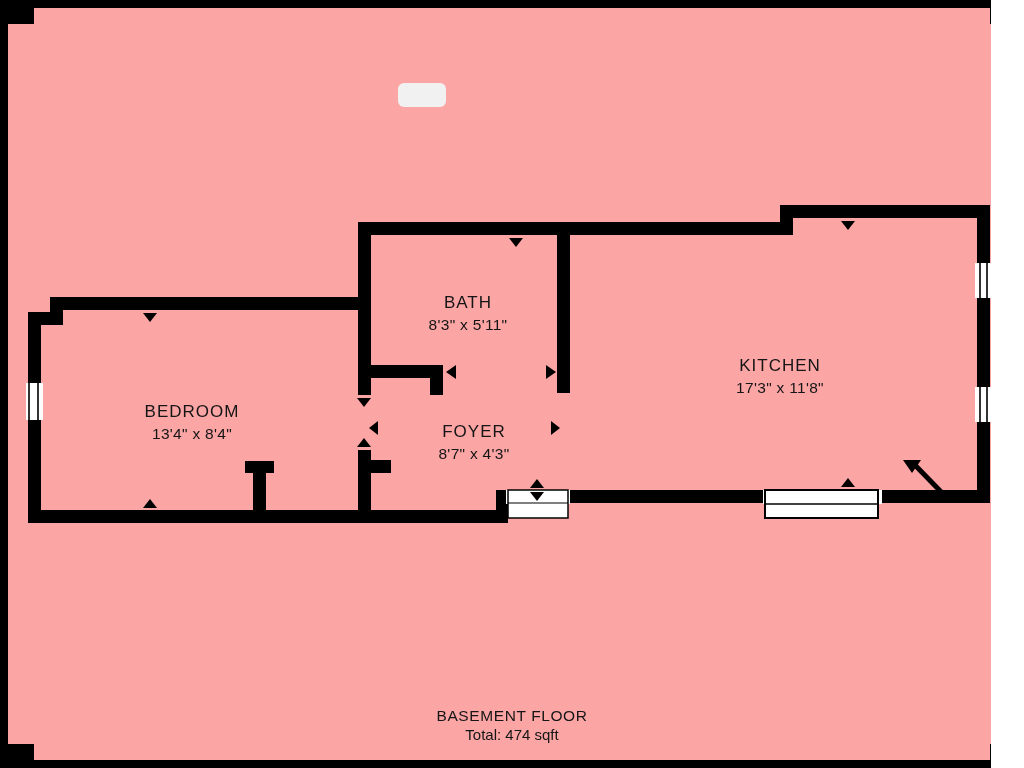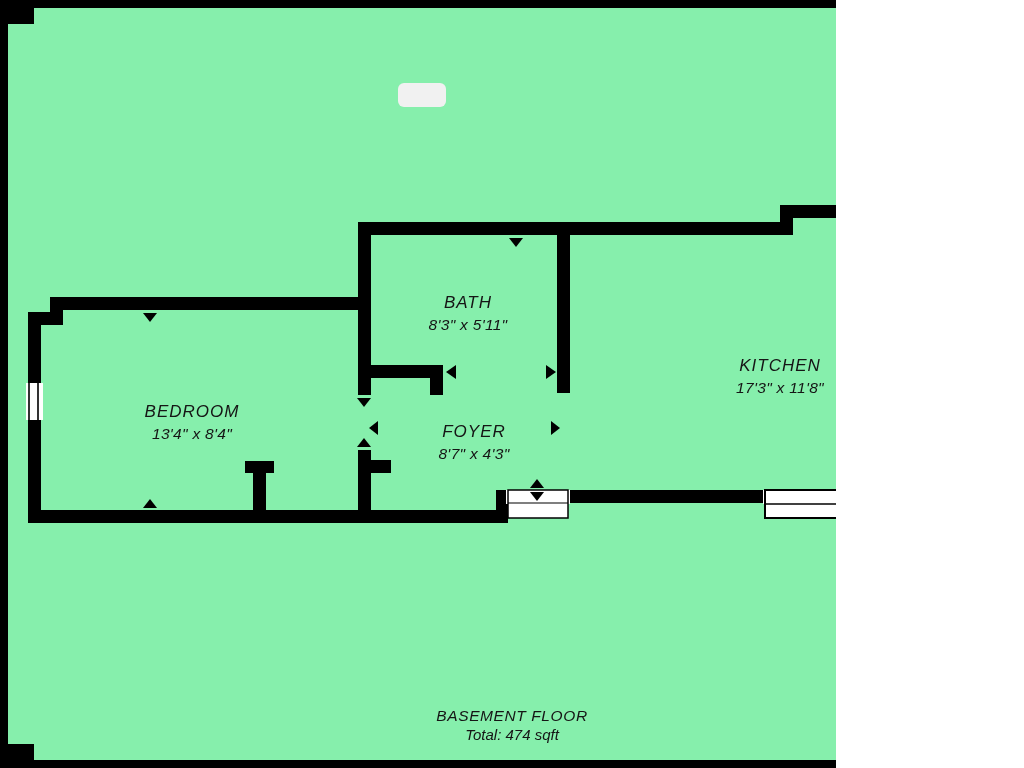--- a/index.html
+++ b/index.html
@@ -2,26 +2,25 @@
 <html><head>
 <meta charset="utf-8">
 <style>
   html, body {
     margin: 0;
     padding: 0;
     background: #ffffff;
   }
   .canvas {
     position: relative;
-    width: 836px;
+    width: 991px;
     height: 768px;
-    background: #86efac;
+    background: #fca5a5;
     overflow: hidden;
     font-family: "Liberation Sans", sans-serif;
-    font-style: italic;
   }
   svg { display: block; }
   text {
     fill: #151515;
     font-family: "Liberation Sans", sans-serif;
   }
   .room-name   { font-size: 17px; letter-spacing: 1px; }
   .room-dims   { font-size: 15.5px; letter-spacing: 0.3px; }
   .footer-title{ font-size: 15.5px; letter-spacing: 0.6px; }
   .footer-total{ font-size: 15px; }

